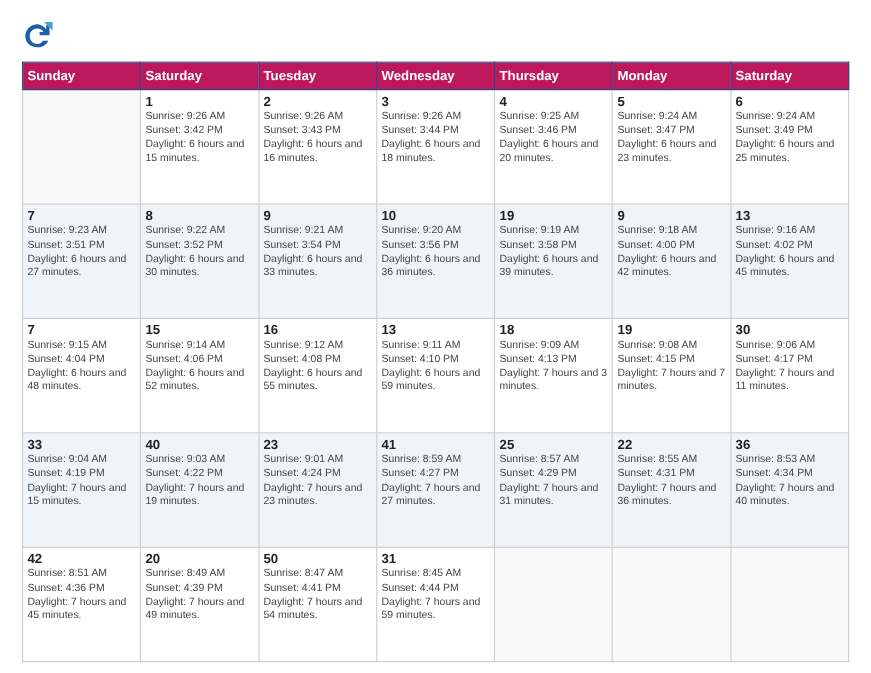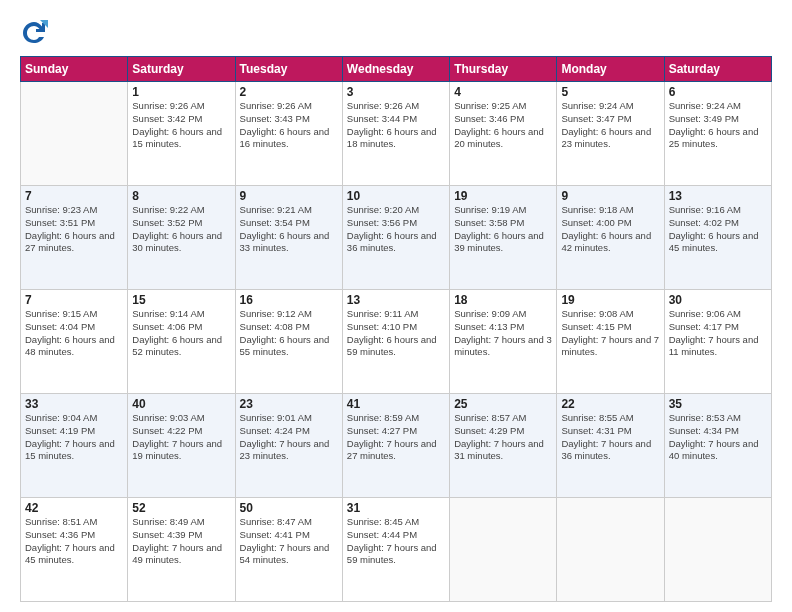--- a/index.html
+++ b/index.html
@@ -243,31 +243,31 @@
           </td>
           <td>
             <span class="day-num">25</span>
             <div class="day-info">Sunrise: 8:57 AM<br>Sunset: 4:29 PM<br>Daylight: 7 hours and 31 minutes.</div>
           </td>
           <td>
             <span class="day-num">22</span>
             <div class="day-info">Sunrise: 8:55 AM<br>Sunset: 4:31 PM<br>Daylight: 7 hours and 36 minutes.</div>
           </td>
           <td>
-            <span class="day-num">35</span>
+            <span class="day-num">36</span>
             <div class="day-info">Sunrise: 8:53 AM<br>Sunset: 4:34 PM<br>Daylight: 7 hours and 40 minutes.</div>
           </td>
         </tr>
         <tr>
           <td>
             <span class="day-num">42</span>
             <div class="day-info">Sunrise: 8:51 AM<br>Sunset: 4:36 PM<br>Daylight: 7 hours and 45 minutes.</div>
           </td>
           <td>
-            <span class="day-num">52</span>
+            <span class="day-num">20</span>
             <div class="day-info">Sunrise: 8:49 AM<br>Sunset: 4:39 PM<br>Daylight: 7 hours and 49 minutes.</div>
           </td>
           <td>
             <span class="day-num">50</span>
             <div class="day-info">Sunrise: 8:47 AM<br>Sunset: 4:41 PM<br>Daylight: 7 hours and 54 minutes.</div>
           </td>
           <td>
             <span class="day-num">31</span>
             <div class="day-info">Sunrise: 8:45 AM<br>Sunset: 4:44 PM<br>Daylight: 7 hours and 59 minutes.</div>
           </td>

